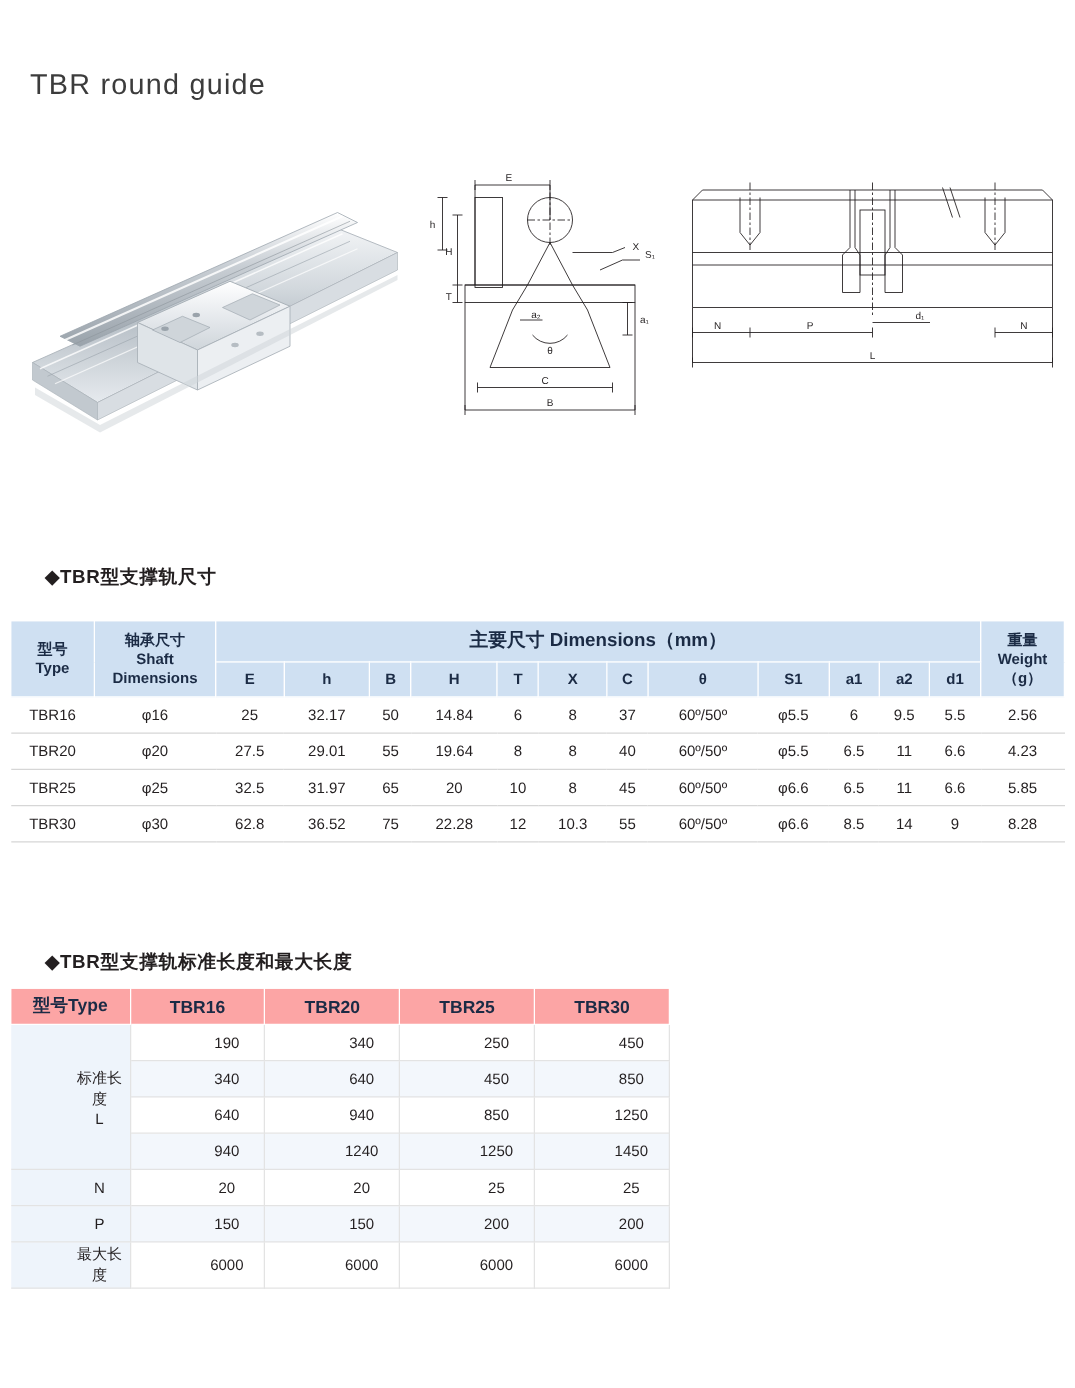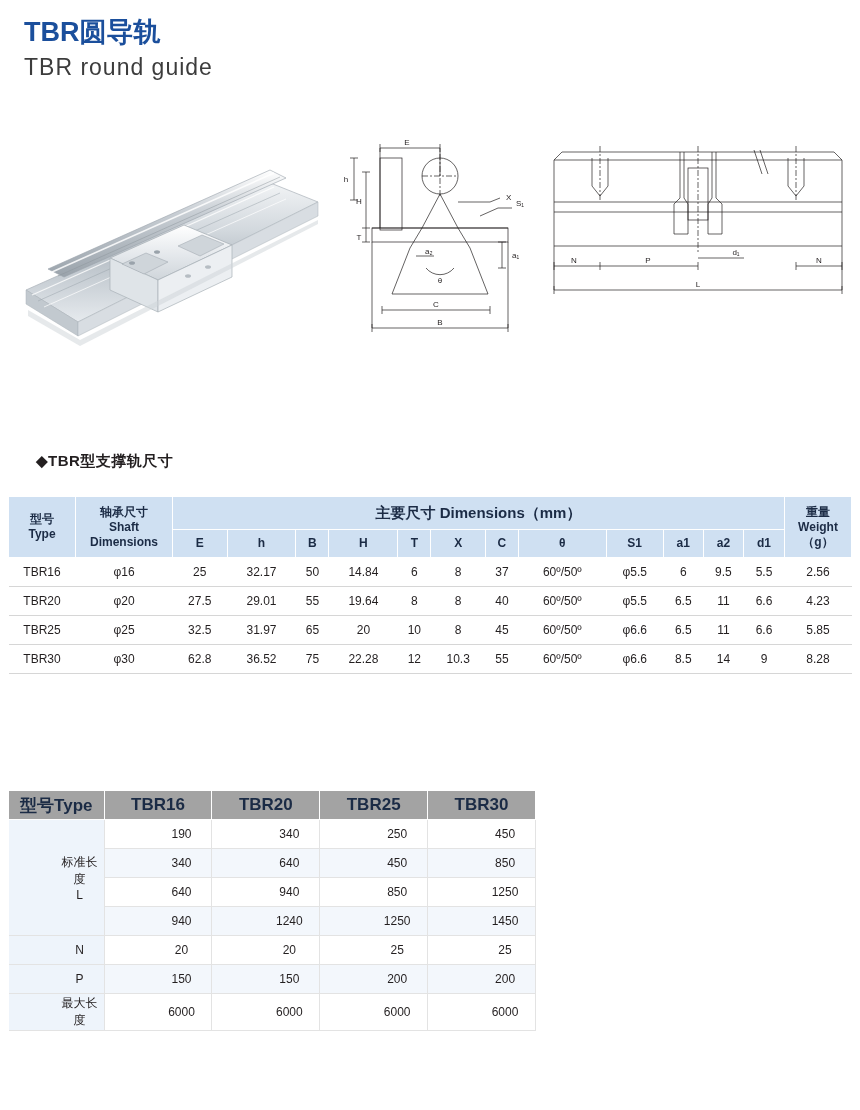--- a/index.html
+++ b/index.html
@@ -115,25 +115,25 @@
     top: 790px;
     width: 528px;
     font-size: 12px;
   }
   .tbl-len th, .tbl-len td {
     text-align: center;
     vertical-align: middle;
     border: 1px solid #ffffff;
   }
   .tbl-len thead th {
-    background: #a3a3a3;
+    background: #fca5a5;
     color: #1b2b45;
     font-weight: bold;
     height: 26px;
-    font-size: 17px;
+    font-size: 14px;
   }
   .tbl-len tbody td {
     height: 26px;
     background: #ffffff;
     border: none;
     border-bottom: 1px solid #e3e3e3;
     border-right: 1px solid #e3e3e3;
     padding-left: 48px;
   }
   .tbl-len tbody td.lbl {
@@ -156,21 +156,20 @@
     font-family: "Liberation Sans", sans-serif;
     font-size: 8px;
     fill: #231f20;
   }
 </style>
 </head>
 <body>
 
 <div class="page">
 
-  <div class="title-cn">TBR圆导轨</div>
   <div class="title-en">TBR round guide</div>
 
   <div class="figures">
 
     <svg class="fig-photo" viewBox="0 0 310 220">
       <defs>
         <linearGradient id="railGrad" x1="0" y1="0" x2="0" y2="1">
           <stop offset="0%" stop-color="#f2f4f6"></stop>
           <stop offset="35%" stop-color="#d2d8dd"></stop>
           <stop offset="55%" stop-color="#b9c1c8"></stop>
@@ -329,20 +328,21 @@
       </g>
       <text x="26" y="125" text-anchor="middle">N</text>
       <text x="100" y="125" text-anchor="middle">P</text>
       <text x="188" y="117" text-anchor="middle">d₁</text>
       <text x="271" y="125" text-anchor="middle">N</text>
       <text x="150" y="149" text-anchor="middle">L</text>
     </svg>
   </div>
 
   <div class="section-head head1">◆TBR型支撑轨尺寸</div>
+  <div class="section-head head2">◆TBR型支撑轨标准长度和最大长度</div>
 
   <table class="tbl-main">
     <thead>
       <tr>
         <th rowspan="2" class="tall" style="width:62px;">
           <span style="white-space:pre-line;">型号
 Type</span>
         </th>
         <th rowspan="2" class="tall" style="width:92px;">
           <span style="white-space:pre-line;">轴承尺寸

